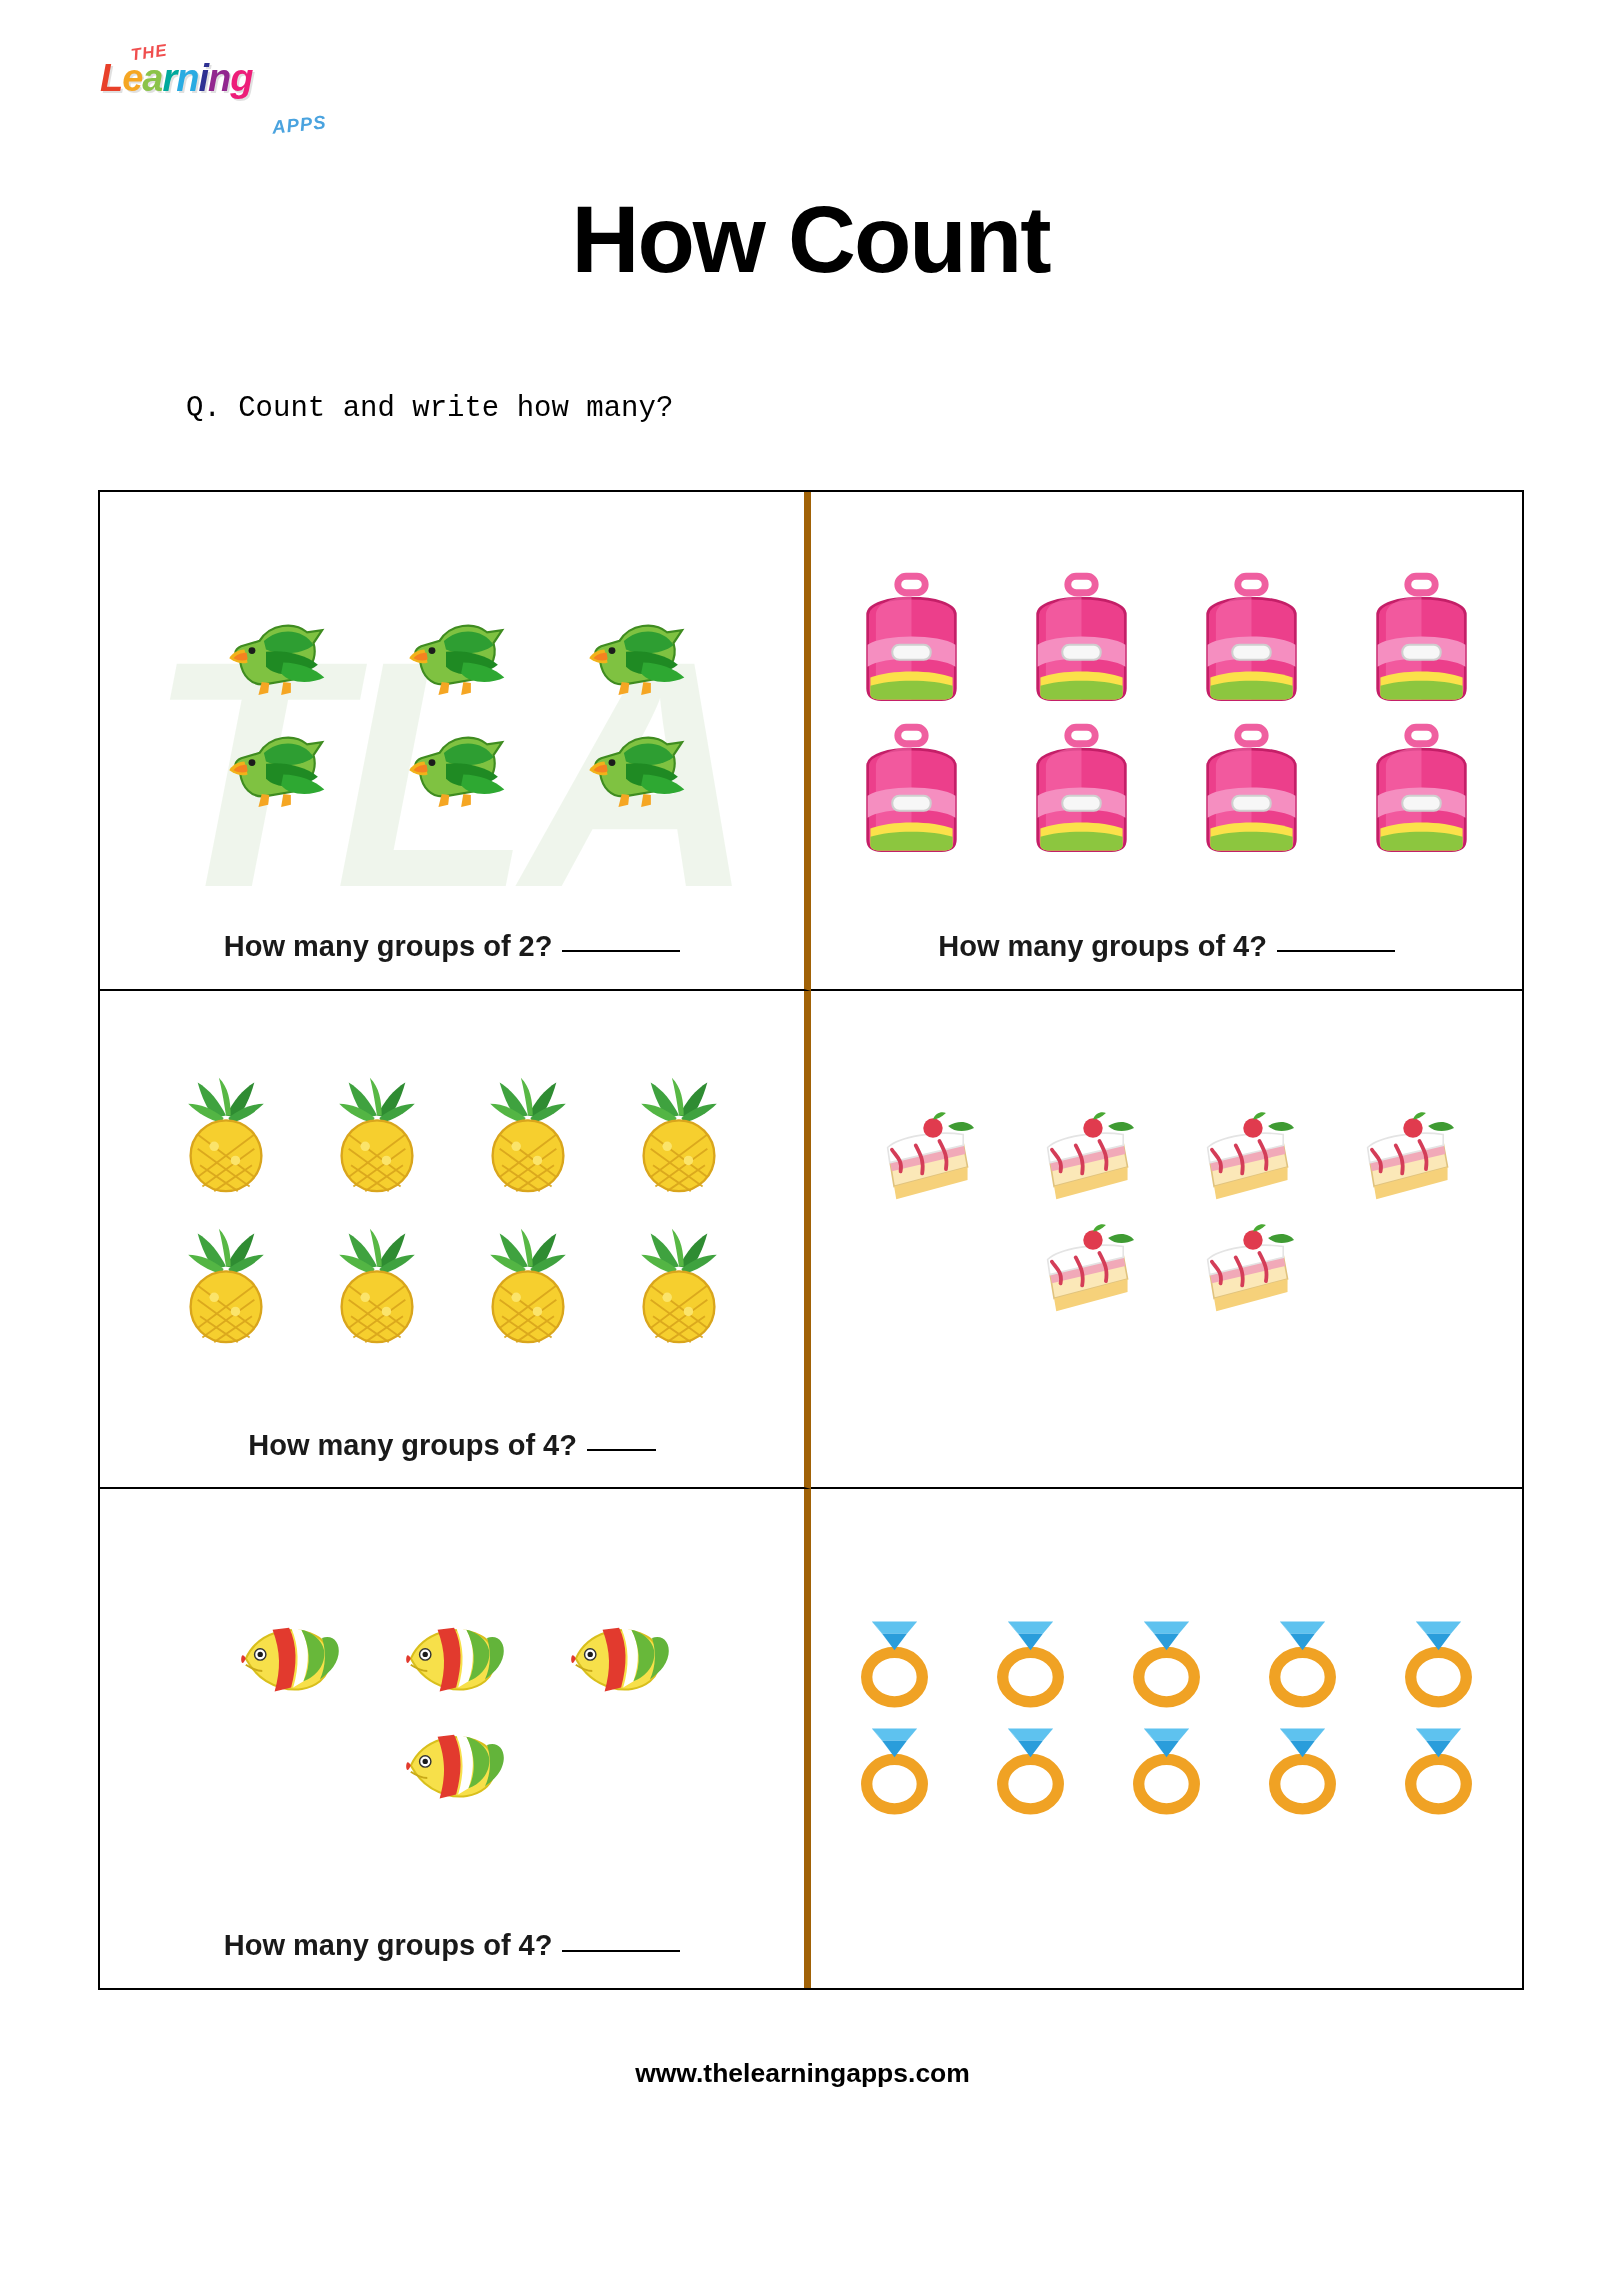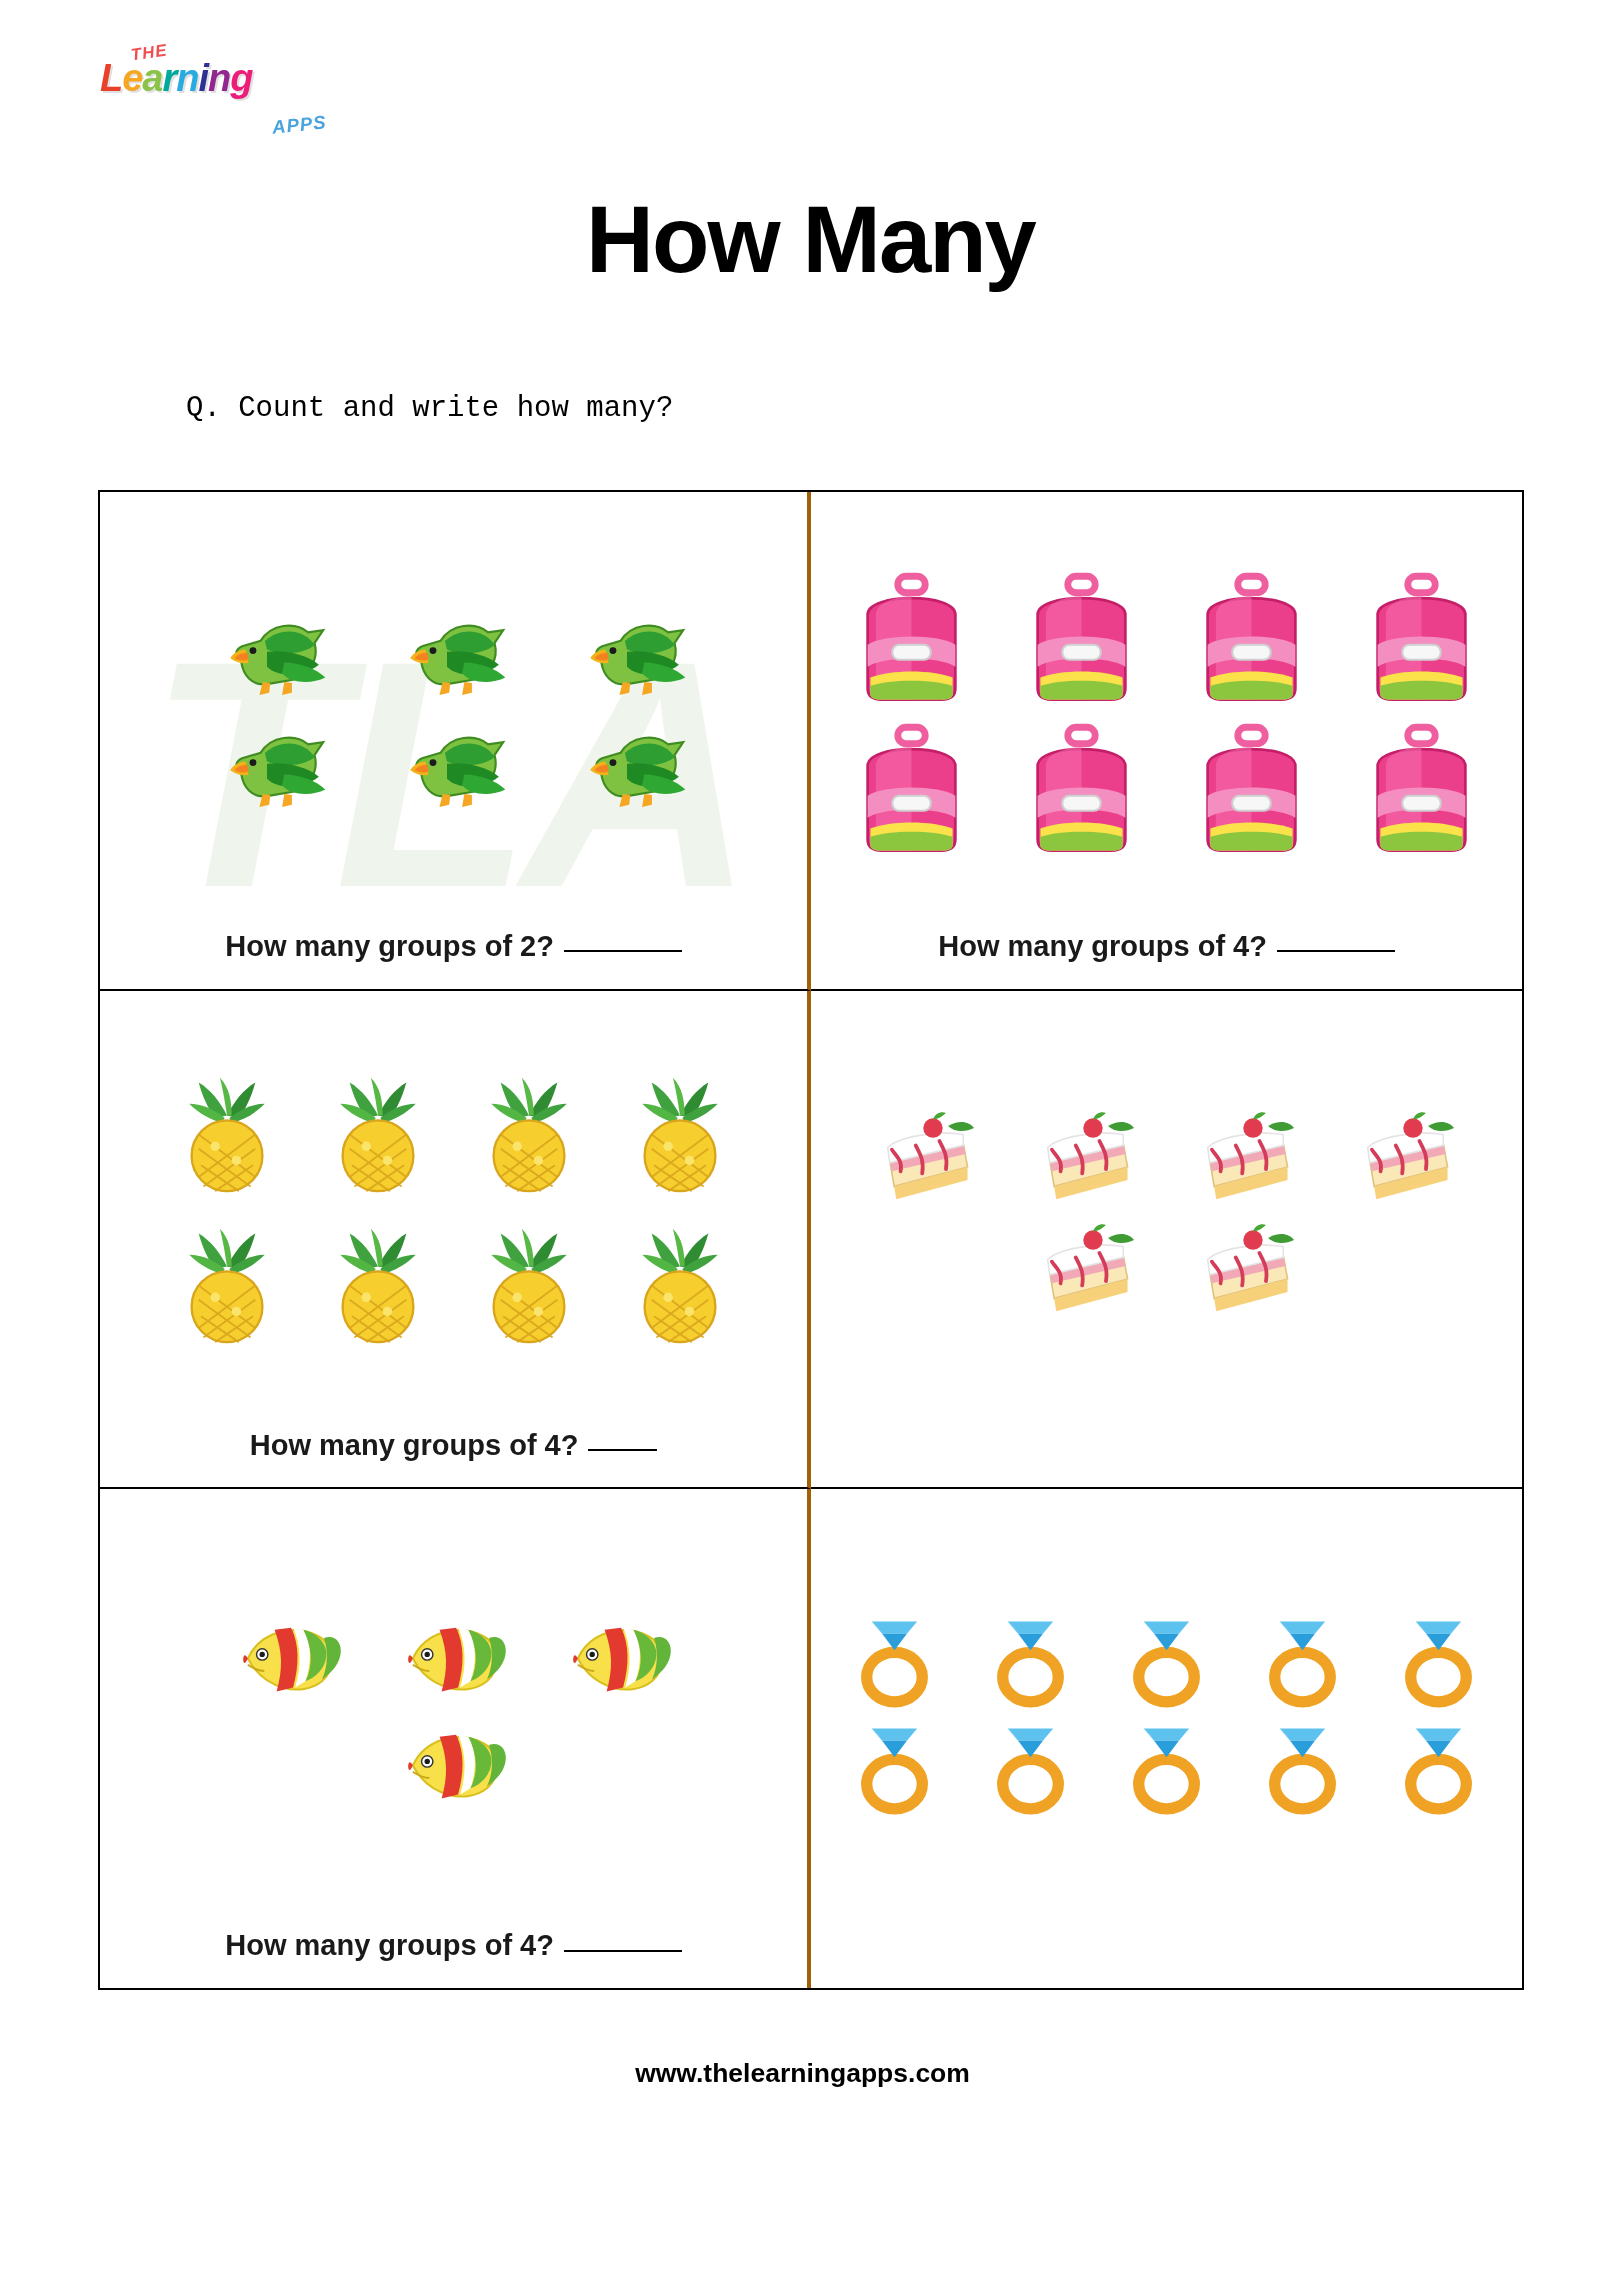--- a/index.html
+++ b/index.html
@@ -94,21 +94,21 @@
     height: 1500px;
     border: 2px solid #000000;
     box-sizing: border-box;
     display: grid;
     grid-template-columns: 1fr 1fr;
     grid-template-rows: 1fr 1fr 1fr;
   }
   .cell {
     position: relative;
     box-sizing: border-box;
-    border-right: 4px solid #a16207;
+    border-right: 7px solid #a16207;
     border-bottom: 2px solid #000000;
     overflow: hidden;
   }
   .cell.col2 { border-right: none; }
   .cell.row3 { border-bottom: none; }
 
   .objects {
     position: absolute;
     left: 0; right: 0; top: 7.8px;
     bottom: 65px;
@@ -177,21 +177,21 @@
 </style>
 </head>
 <body>
 
 <div class="logo">
   <div class="logo-the">THE</div>
   <div class="logo-main" id="logo-word"><span style="color: rgb(232, 64, 42);">L</span><span style="color: rgb(245, 166, 35);">e</span><span style="color: rgb(139, 195, 74);">a</span><span style="color: rgb(0, 169, 157);">r</span><span style="color: rgb(41, 171, 226);">n</span><span style="color: rgb(46, 49, 146);">i</span><span style="color: rgb(146, 39, 143);">n</span><span style="color: rgb(237, 30, 121);">g</span></div>
   <div class="logo-apps">APPS</div>
 </div>
 
-<div class="page-title">How Many</div>
+<div class="page-title">How Count</div>
 <div class="question">Q. Count and write how many?</div>
 
 <div class="watermark">TLA</div>
 
 <div class="grid">
 
   <div class="cell col1 row1">
     <div class="objects" id="g0">
         <div class="obj-row">
           <span>

